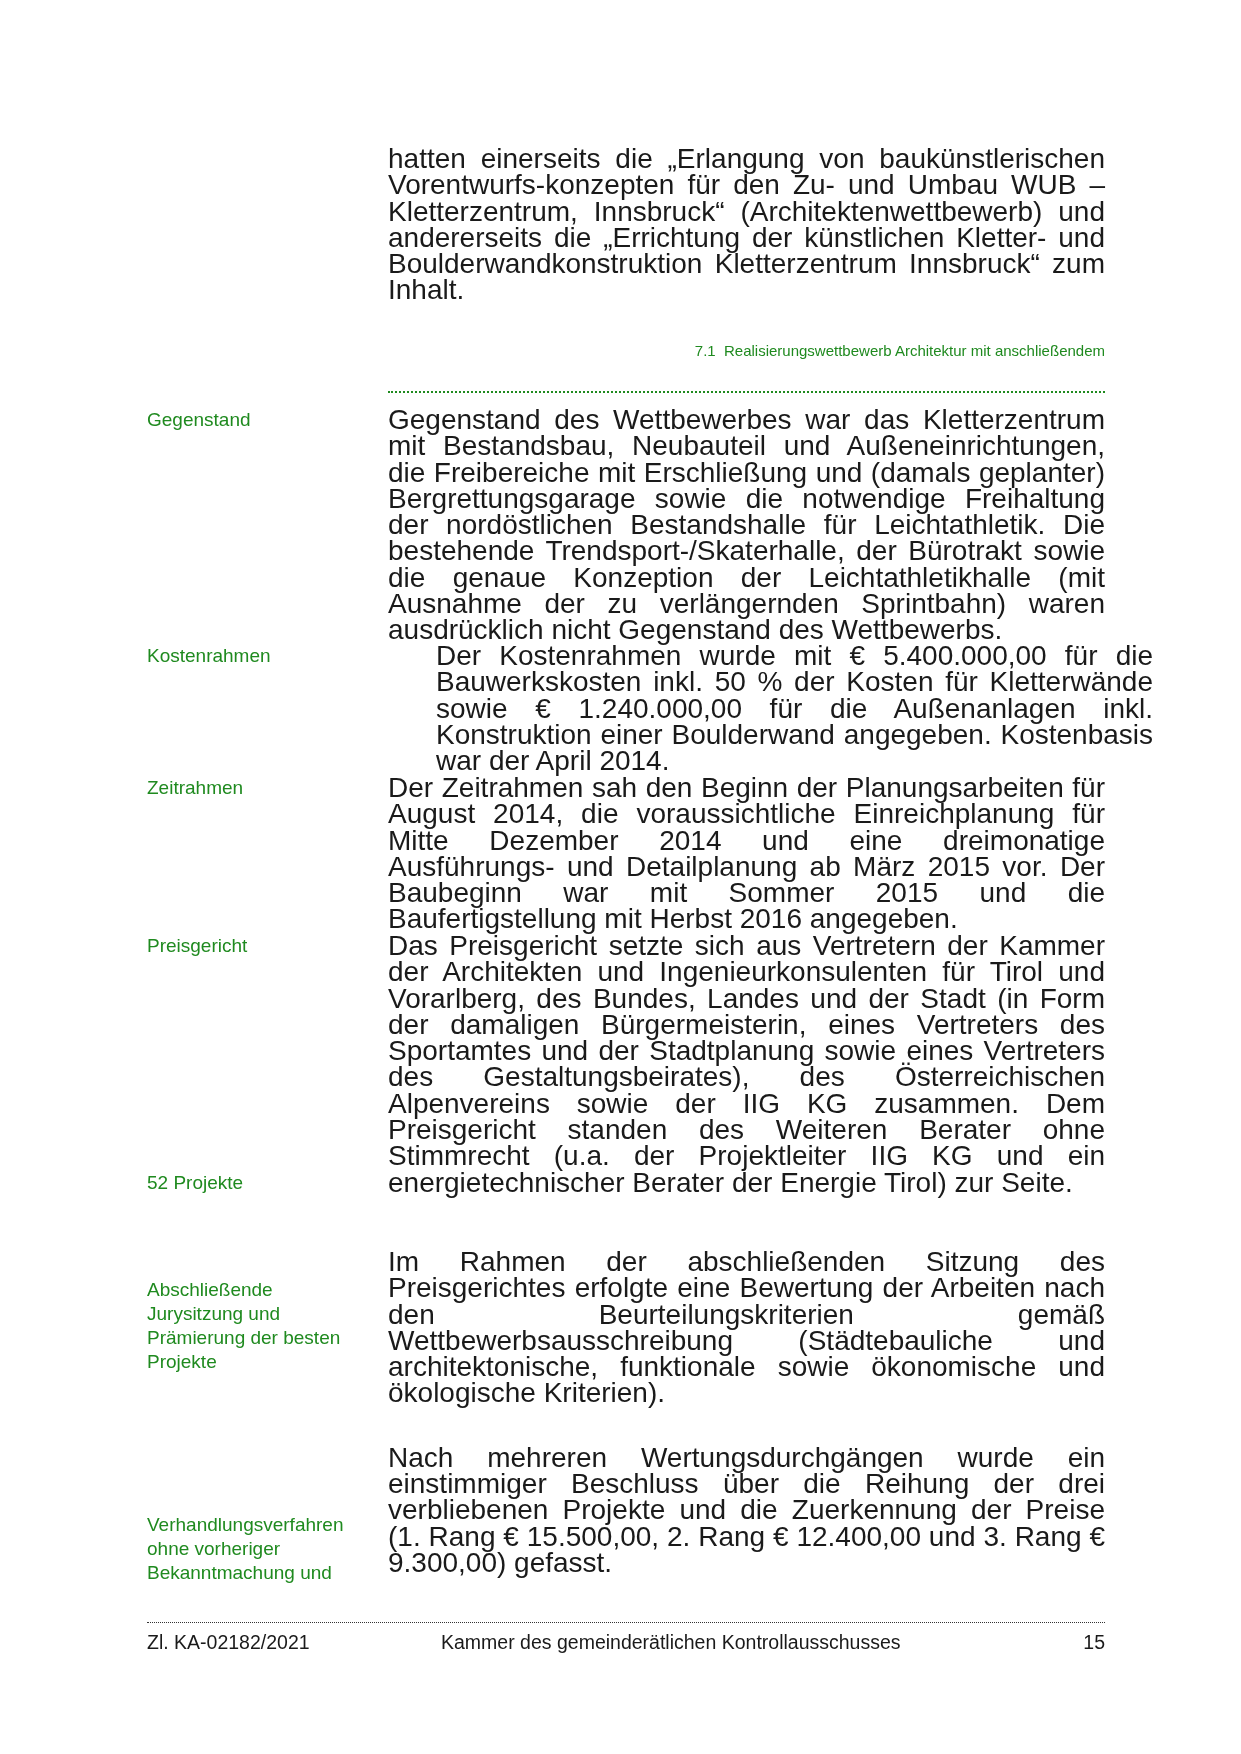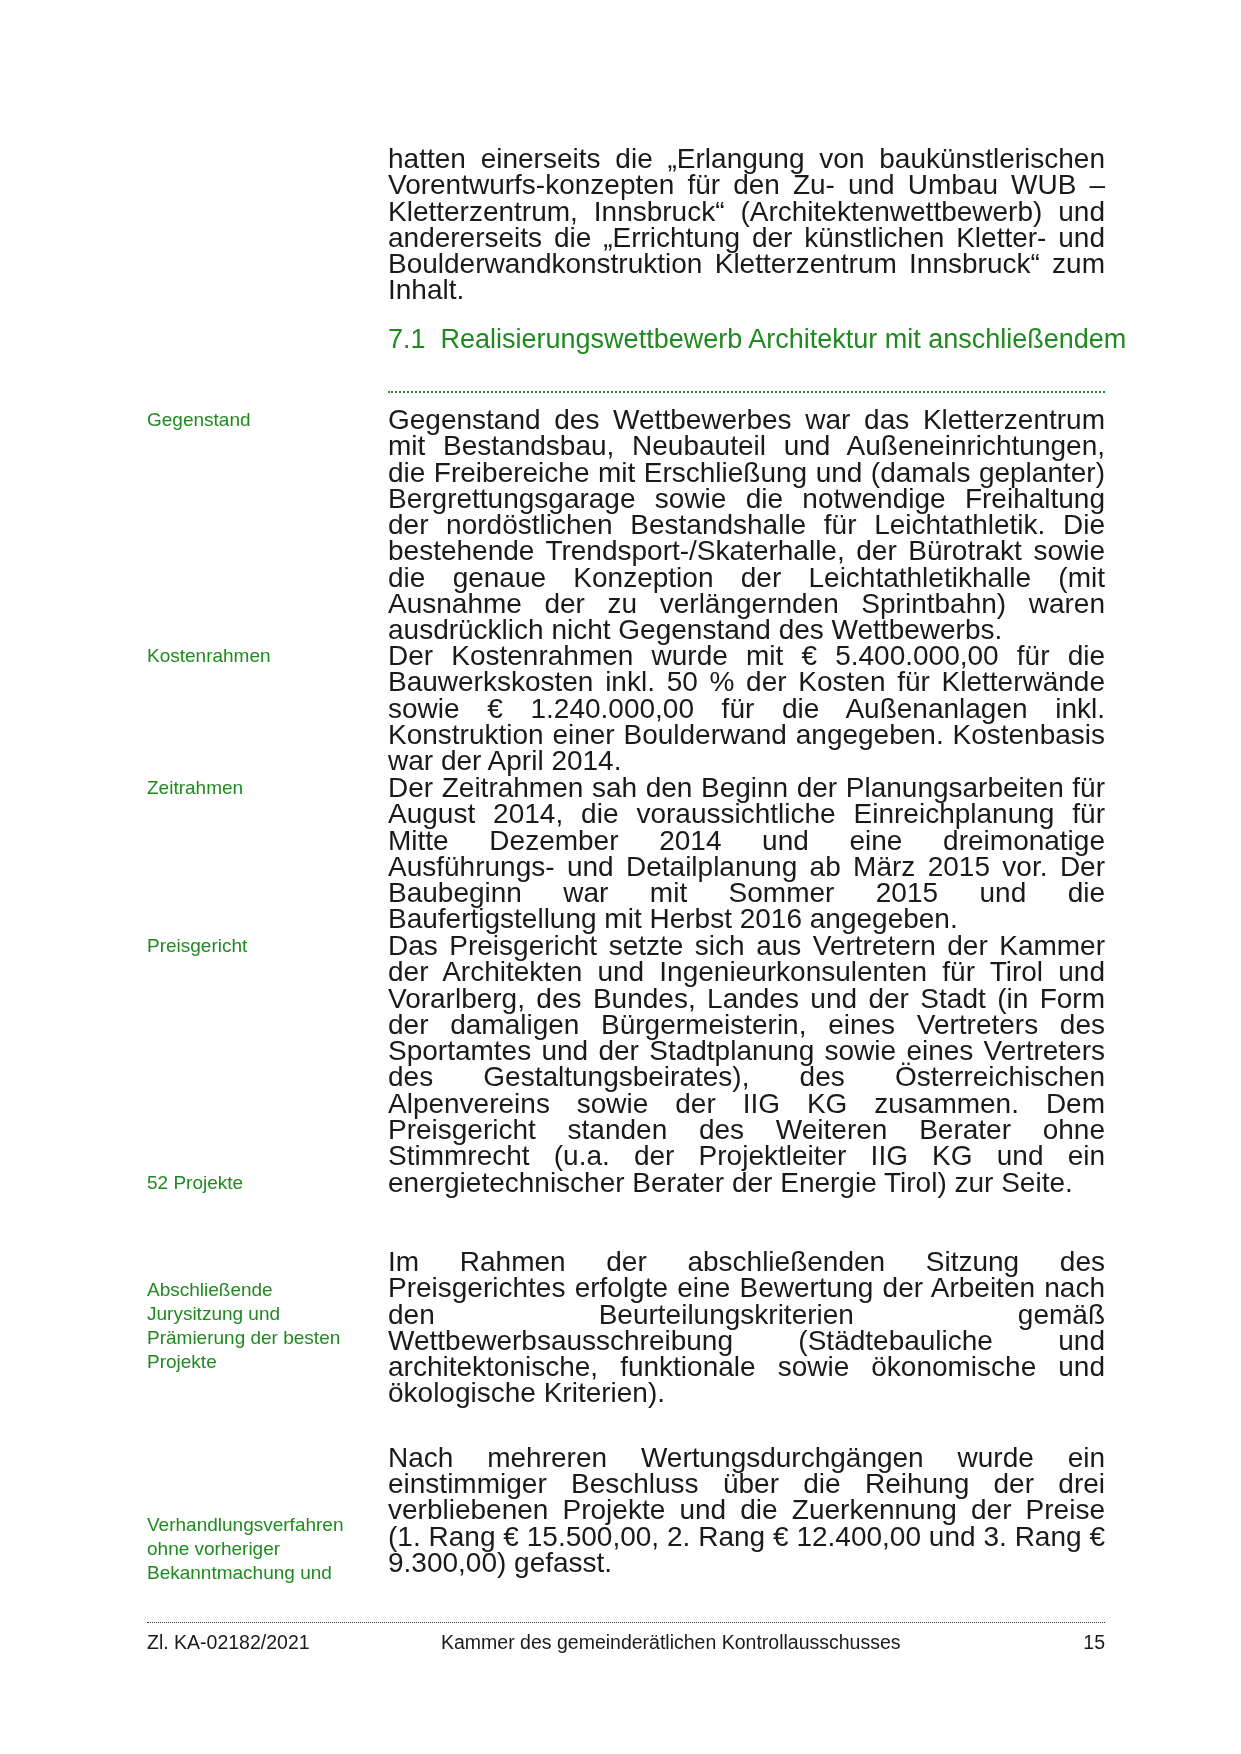--- a/index.html
+++ b/index.html
@@ -7,22 +7,22 @@
          font-family: "Liberation Sans", sans-serif; color: #1a1a1a; }
   .page { position: absolute; left: 0; top: 0; width: 1241px; height: 1754px; }
 
   .col-body { position: absolute; left: 388px; width: 717px; }
   .col-margin { position: absolute; left: 147px; width: 230px; }
 
   .body-text { font-size: 28px; line-height: 26.3px; text-align: justify;
                text-align-last: left; margin: 0; }
   .margin-label { font-size: 19px; line-height: 24px; color: #1f8a1f; margin: 0; }
 
-  .heading { position: absolute; left: 388px; width: 717px; top: 326px;
-             text-align: right; color: #1f8a1f; font-size: 27px; line-height: 27px; }
+  .heading { position: absolute; left: 388px; width: 717px; top: 337px;
+             text-align: right; color: #1f8a1f; font-size: 15px; line-height: 27px; }
   .heading-rule { position: absolute; left: 388px; width: 717px; top: 391px;
                   border-bottom: 2px dotted #1f8a1f; height: 0; }
 
   .footer-rule { position: absolute; left: 147px; width: 958px; top: 1622px;
                  border-bottom: 1.5px dotted #333; height: 0; }
   .footer { position: absolute; left: 147px; width: 958px; top: 1630px;
             font-size: 19.5px; line-height: 24px; color: #1a1a1a; }
   .footer .left { position: absolute; left: 0; }
   .footer .center { position: absolute; left: 294px; }
   .footer .right { position: absolute; right: 0; }
@@ -44,21 +44,21 @@
   <div class="col-margin" style="top:408px;">
     <p class="margin-label">Gegenstand</p>
   </div>
   <div class="col-body" style="top:407px;">
     <p class="body-text">Gegenstand des Wettbewerbes war das Kletterzentrum mit Bestandsbau, Neubauteil und Außeneinrichtungen, die Freibereiche mit Erschließung und (damals geplanter) Bergrettungsgarage sowie die notwendige Freihaltung der nordöstlichen Bestandshalle für Leichtathletik. Die bestehende Trendsport-/Skaterhalle, der Bürotrakt sowie die genaue Konzeption der Leichtathletikhalle (mit Ausnahme der zu verlängernden Sprintbahn) waren ausdrücklich nicht Gegenstand des Wettbewerbs.</p>
   </div>
 
   <div class="col-margin" style="top:644px;">
     <p class="margin-label">Kostenrahmen</p>
   </div>
-  <div class="col-body" style="top:643px;">
+  <div class="col-body" style="top:643px;margin-left:48px;">
     <p class="body-text">Der Kostenrahmen wurde mit € 5.400.000,00 für die Bauwerkskosten inkl. 50 % der Kosten für Kletterwände sowie € 1.240.000,00 für die Außenanlagen inkl. Konstruktion einer Boulderwand angegeben. Kostenbasis war der April 2014.</p>
   </div>
 
   <div class="col-margin" style="top:776px;">
     <p class="margin-label">Zeitrahmen</p>
   </div>
   <div class="col-body" style="top:775px;">
     <p class="body-text">Der Zeitrahmen sah den Beginn der Planungsarbeiten für August 2014, die voraussichtliche Einreichplanung für Mitte Dezember 2014 und eine dreimonatige Ausführungs- und Detailplanung ab März 2015 vor. Der Baubeginn war mit Sommer 2015 und die Baufertigstellung mit Herbst 2016 angegeben.</p>
   </div>
 

